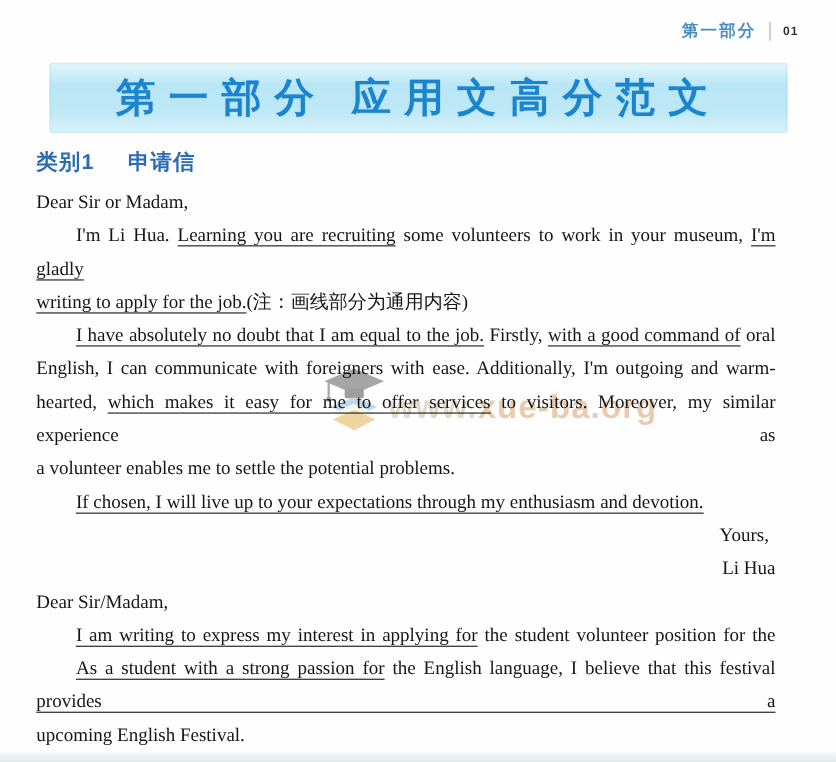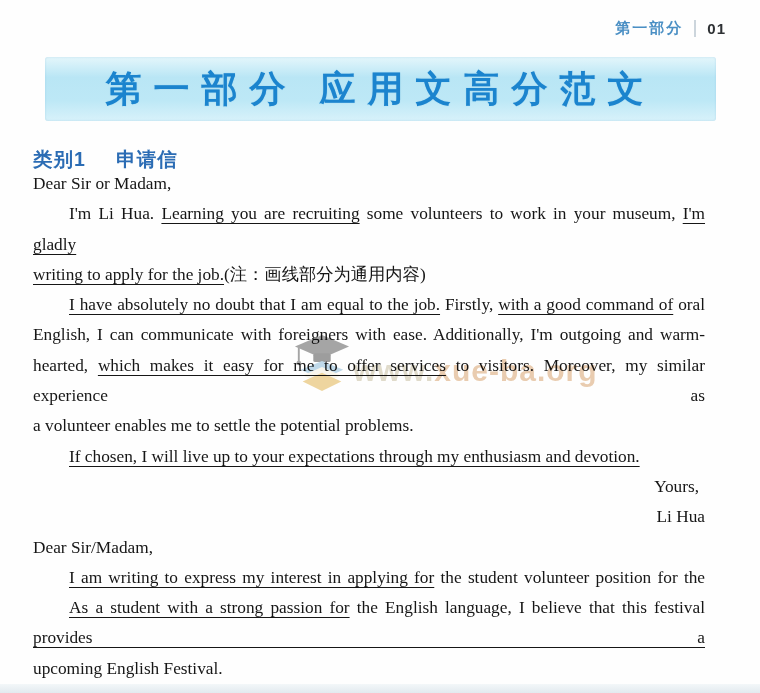--- a/index.html
+++ b/index.html
@@ -9,41 +9,41 @@
   }
 
   
   .runhead {
     position:absolute; top:19px; right:34px;
     display:flex; align-items:center; gap:11px;
     font-family:"Liberation Sans","DejaVu Sans",sans-serif;
   }
   .runhead .section { color:#4a8fc4; font-weight:bold; font-size:15px; letter-spacing:2px; }
   .runhead .divider { width:0; height:17px; border-left:2px solid #ccd5dc; }
-  .runhead .pagenum { color:#2e3134; font-weight:bold; font-size:15px; letter-spacing:1px; }
+  .runhead .pagenum { color:#2e3134; font-weight:bold; font-size:11px; letter-spacing:1px; }
 
   
   .banner {
     position:absolute; top:57px; left:45px; width:671px; height:64px;
     border-radius:3px;
     background:linear-gradient(180deg,#e4f6fb 0%,#b9e6f5 32%,#bde8f6 68%,#d8f2fa 100%);
     box-shadow:0 0 2px rgba(120,180,210,.45) inset;
     display:flex; align-items:center; justify-content:center;
   }
   .banner .part,.banner .title {
     font-weight:bold; font-size:36px; color:#1b84ce; letter-spacing:12px;
     text-shadow:0 0 1px rgba(27,132,206,.35);
   }
   .banner .part { margin-right:22px; }
 
   
   .heading {
     position:absolute; top:134px; left:33px;
     font-family:"Liberation Sans","DejaVu Sans",sans-serif;
-    font-weight:bold; font-size:19.5px; color:#2b6cb4; letter-spacing:1px;margin-top:12px;
+    font-weight:bold; font-size:19.5px; color:#2b6cb4; letter-spacing:1px;
   }
   .heading .cat { margin-right:24px; }
 
   
   .bodytext {
     position:absolute; top:169px; left:33px; width:672px;
     font-size:17.3px; line-height:30.3px; color:#161616;
   }
   .line { min-height:30.3px; }
   .a-justify { text-align:justify; text-align-last:justify; }

